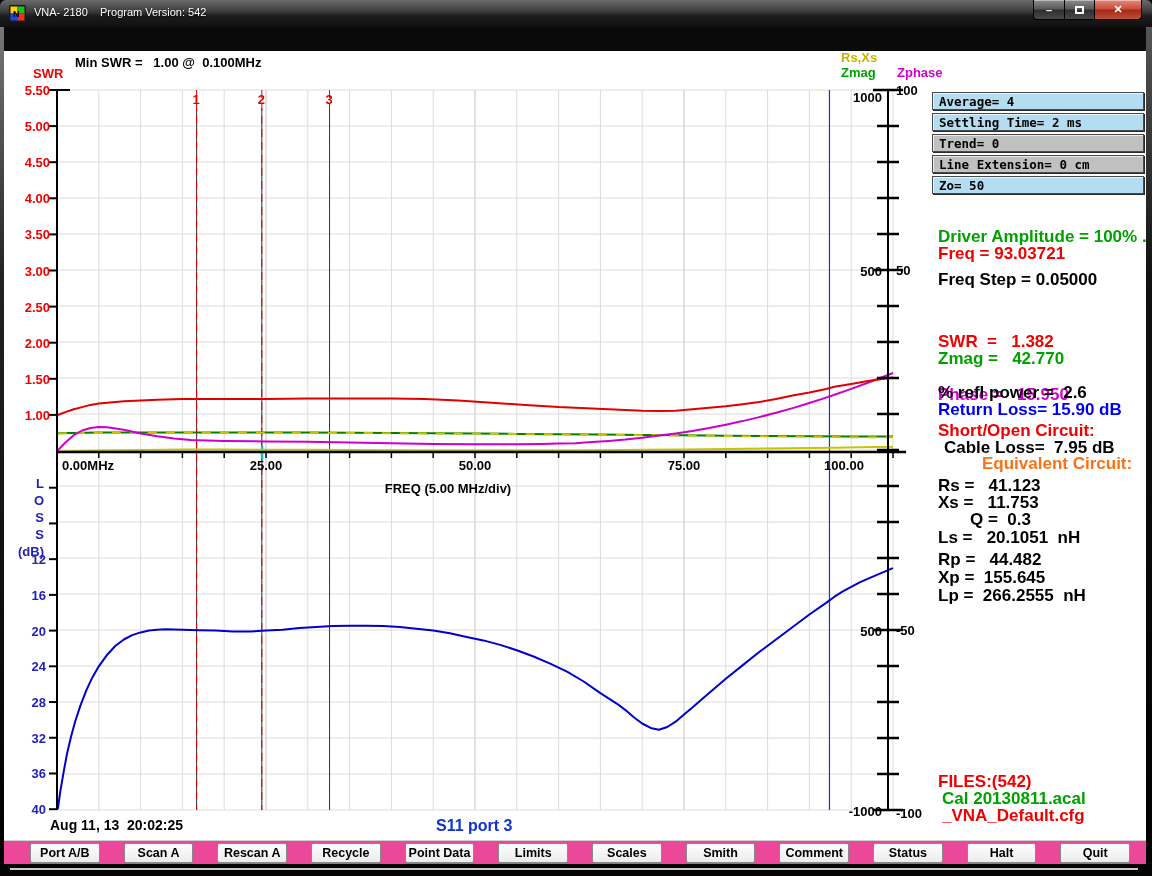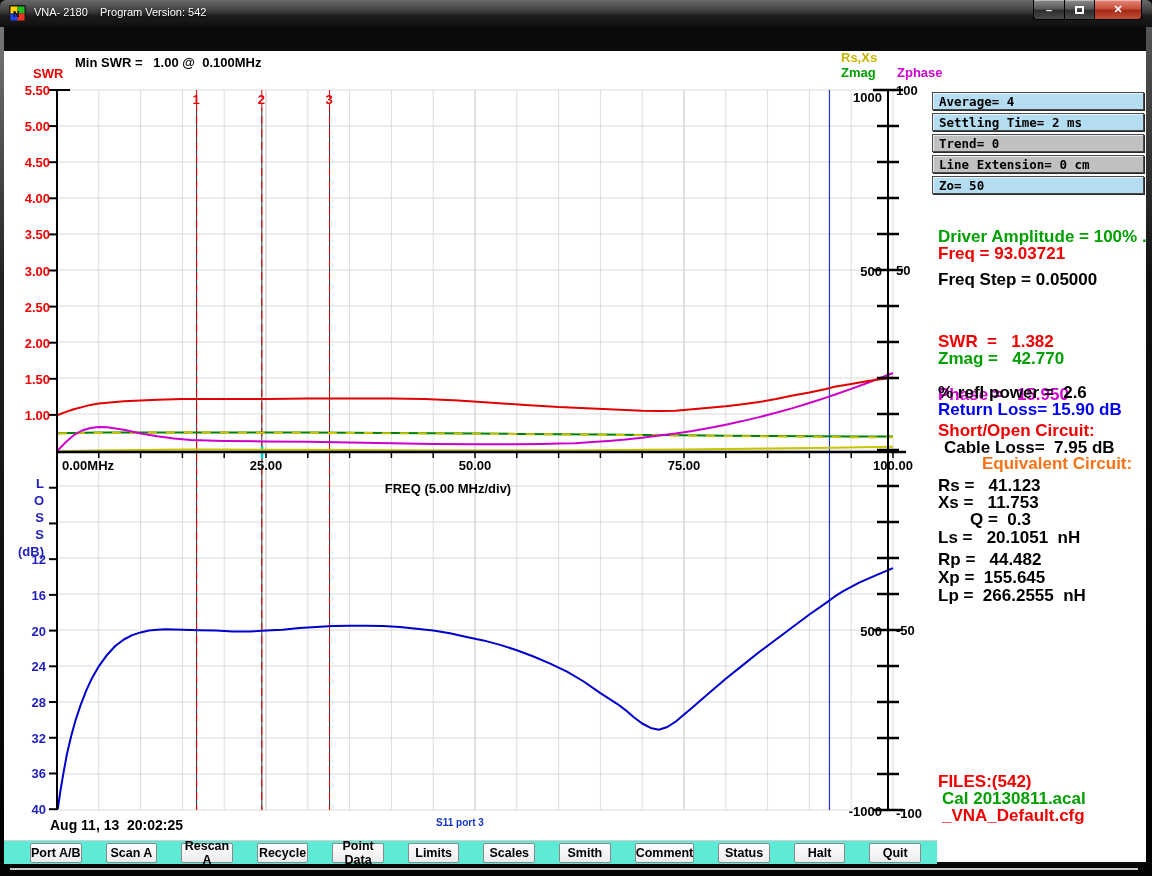--- a/index.html
+++ b/index.html
@@ -24,39 +24,39 @@
   .menubar{position:absolute;left:4px;top:27px;width:1144px;height:24px;
     background:linear-gradient(#fbfbfb,#e9e9e9 70%,#dcdcdc);border-bottom:1px solid #b5b5b5;
     display:flex;align-items:center;padding-left:6px;box-sizing:border-box;}
   .menu-item{font-size:13px;color:#111;padding:3px 10px;white-space:pre;}
   .menu-item.disabled{color:#8d8d8d;}
   .client{position:absolute;left:4px;top:51px;width:1142px;height:811px;background:#ffffff;}
   .side-frame-l{position:absolute;left:0;top:27px;width:4px;height:835px;
      background:linear-gradient(#777,#222 30%,#000);}
   .side-frame-r{position:absolute;right:0;top:27px;width:6px;height:835px;
      background:linear-gradient(#555,#111 30%,#000);}
-  .button-bar{position:absolute;left:4px;top:840px;width:933px;height:24px;background:#5eead4;
+  .button-bar{position:absolute;left:4px;top:840px;width:1142px;height:24px;background:#ec4899;
     display:flex;align-items:center;gap:24px;padding:0 16px 0 26px;box-sizing:border-box;
     border-top:1px solid #cfcfcf;}
   .bar-btn{flex:1;height:20px;background:linear-gradient(#fdfdfd,#ececec);border:1px solid #8a8a8a;
     border-radius:2px;font-weight:bold;font-size:12.5px;color:#000;display:flex;align-items:center;
     justify-content:center;font-family:"Liberation Sans",sans-serif;padding:0;}
   .bottom-frame{position:absolute;left:0;top:864px;width:1152px;height:12px;background:#050505;}
   .bottom-frame .inner-line{position:absolute;left:10px;top:4px;width:1128px;height:2px;background:#c9c9c9;}
   
   .abs{position:absolute;white-space:pre;}
   .b13{font-size:13px;font-weight:bold;}
   .min-swr{left:75px;top:55px;color:#000;}
   .lbl-swr{left:33px;top:66px;color:#f00000;}
   .lbl-rsxs{left:841px;top:50px;color:#c8b400;}
   .lbl-zmag{left:841px;top:65px;color:#00a000;}
   .lbl-zphase{left:897px;top:65px;color:#d000d0;}
   .tick-label{position:absolute;font-size:13px;font-weight:bold;white-space:pre;}
   .statusbar-date{left:50px;top:817px;color:#000;font-size:14px;font-weight:bold;}
-  .statusbar-s11{left:436px;top:817px;color:#1133cc;font-size:10px;font-weight:bold;}
+  .statusbar-s11{left:436px;top:817px;color:#1133cc;font-size:16px;font-weight:bold;}
   
   .info-box{position:absolute;left:932px;width:212px;height:18px;border:1px solid #4a4a4a;
     box-shadow:inset 1px 1px 0 rgba(255,255,255,.7), 1px 1px 0 #2a2a2a;
     font-family:"DejaVu Sans Mono",monospace;font-weight:bold;font-size:12.5px;color:#000;
     display:flex;align-items:center;padding-left:6px;box-sizing:border-box;white-space:pre;}
   .info-box.blue{background:#b5ddf1;}
   .info-box.gray{background:#c0c0c0;}
   .readout{position:absolute;left:938px;font-size:17px;font-weight:bold;white-space:pre;}
   #chart-svg{position:absolute;left:0;top:0;width:1152px;height:876px;}
 </style>
@@ -251,21 +251,21 @@
       <div class="tick-label" style="left: 828px; top: 264px; width: 54px; text-align: right; color: rgb(0, 0, 0);">500</div>
       <div class="tick-label" style="left: 896px; top: 263px; color: rgb(0, 0, 0);">50</div>
       <div class="tick-label" style="left: 828px; top: 624px; width: 54px; text-align: right; color: rgb(0, 0, 0);">500</div>
       <div class="tick-label" style="left: 896px; top: 623px; color: rgb(0, 0, 0);">-50</div>
       <div class="tick-label" style="left: 828px; top: 804px; width: 54px; text-align: right; color: rgb(0, 0, 0);">-1000</div>
       <div class="tick-label" style="left: 896px; top: 806px; color: rgb(0, 0, 0);">-100</div>
       <div class="tick-label" style="left: 62px; top: 458px; color: rgb(0, 0, 0);">0.00MHz</div>
       <div class="tick-label" style="left: 236px; top: 458px; width: 60px; text-align: center; color: rgb(0, 0, 0);">25.00</div>
       <div class="tick-label" style="left: 445px; top: 458px; width: 60px; text-align: center; color: rgb(0, 0, 0);">50.00</div>
       <div class="tick-label" style="left: 654px; top: 458px; width: 60px; text-align: center; color: rgb(0, 0, 0);">75.00</div>
-      <div class="tick-label" style="left: 863px; top: 458px; width: 60px; text-align: center; color: rgb(0, 0, 0);">100.00</div>
+      <div class="tick-label" style="left: 814px; top: 458px; width: 60px; text-align: center; color: rgb(0, 0, 0);">100.00</div>
       <div class="tick-label" style="left: 192.612px; top: 92px; color: rgb(224, 0, 0);">1</div>
       <div class="tick-label" style="left: 257.82px; top: 92px; color: rgb(224, 0, 0);">2</div>
       <div class="tick-label" style="left: 325.536px; top: 92px; color: rgb(224, 0, 0);">3</div>
     </div>
 
   <div class="abs statusbar-date">Aug 11, 13  20:02:25</div>
   <div class="abs statusbar-s11">S11 port 3</div>
 
   <div class="button-bar">
       <button class="bar-btn">Port A/B</button>

